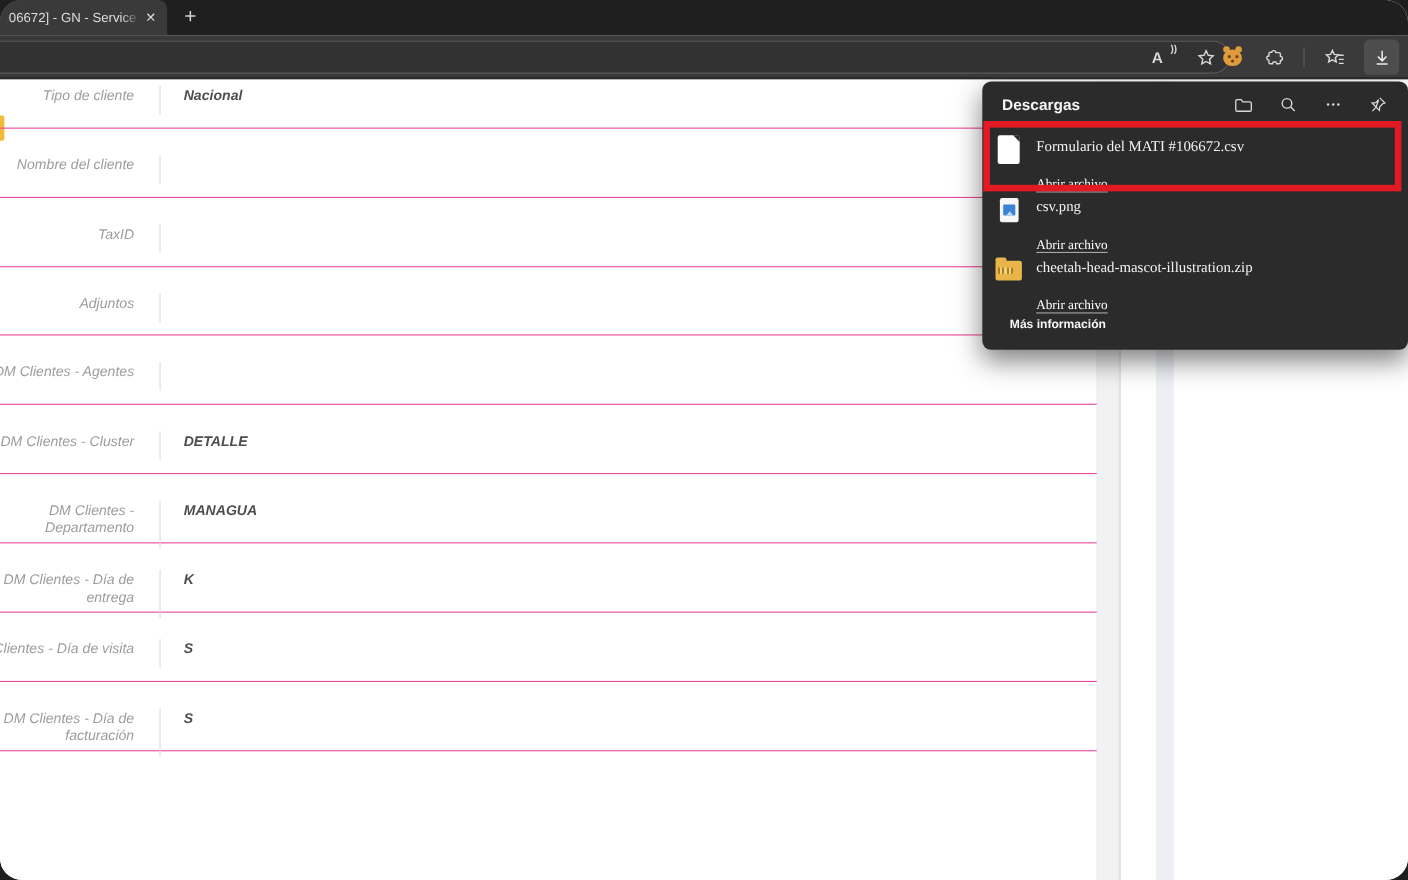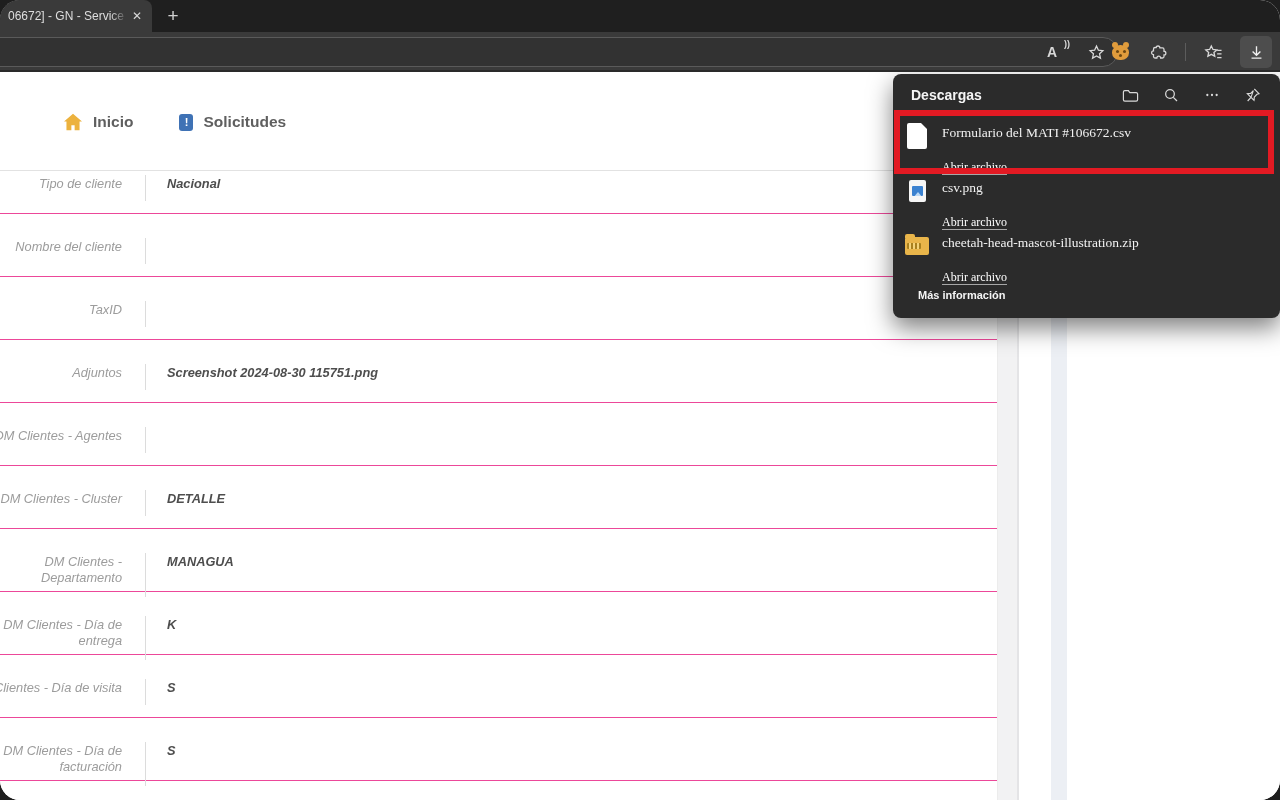--- a/index.html
+++ b/index.html
@@ -133,53 +133,40 @@
           </svg>
       </div>
     </div>
   </div>
 
   <div class="page">
     <div class="scroll-track"></div>
     <div class="side-strip"></div>
     <div class="logo-sliver"></div>
 
-    <div class="mainnav">
-      <div class="nav-item">
-        <svg width="20" height="18" viewBox="0 0 24 22" fill="#ecb23e">
-            <path d="M12 1l11 9.5h-3V21h-6v-6h-4v6H4V10.5H1z"></path>
-          </svg>
-        <span>Inicio</span>
-      </div>
-      <div class="nav-item">
-        <span class="doc-ic">!</span>
-        <span>Solicitudes</span>
-      </div>
-    </div>
 
     <div class="fields">
       <div class="row first">
         <span class="flabel">Tipo de cliente</span>
         <span class="tick"></span>
         <div class="fvalue">Nacional</div>
       </div>
       <div class="row">
         <span class="flabel">Nombre del cliente</span>
         <span class="tick"></span>
         <div class="fvalue"></div>
       </div>
       <div class="row">
         <span class="flabel">TaxID</span>
         <span class="tick"></span>
         <div class="fvalue"></div>
       </div>
       <div class="row">
         <span class="flabel">Adjuntos</span>
         <span class="tick"></span>
-        <div class="fvalue">Screenshot 2024-08-30 115751.png</div>
       </div>
       <div class="row">
         <span class="flabel">DM Clientes - Agentes</span>
         <span class="tick"></span>
         <div class="fvalue"></div>
       </div>
       <div class="row">
         <span class="flabel">DM Clientes - Cluster</span>
         <span class="tick"></span>
         <div class="fvalue">DETALLE</div>

